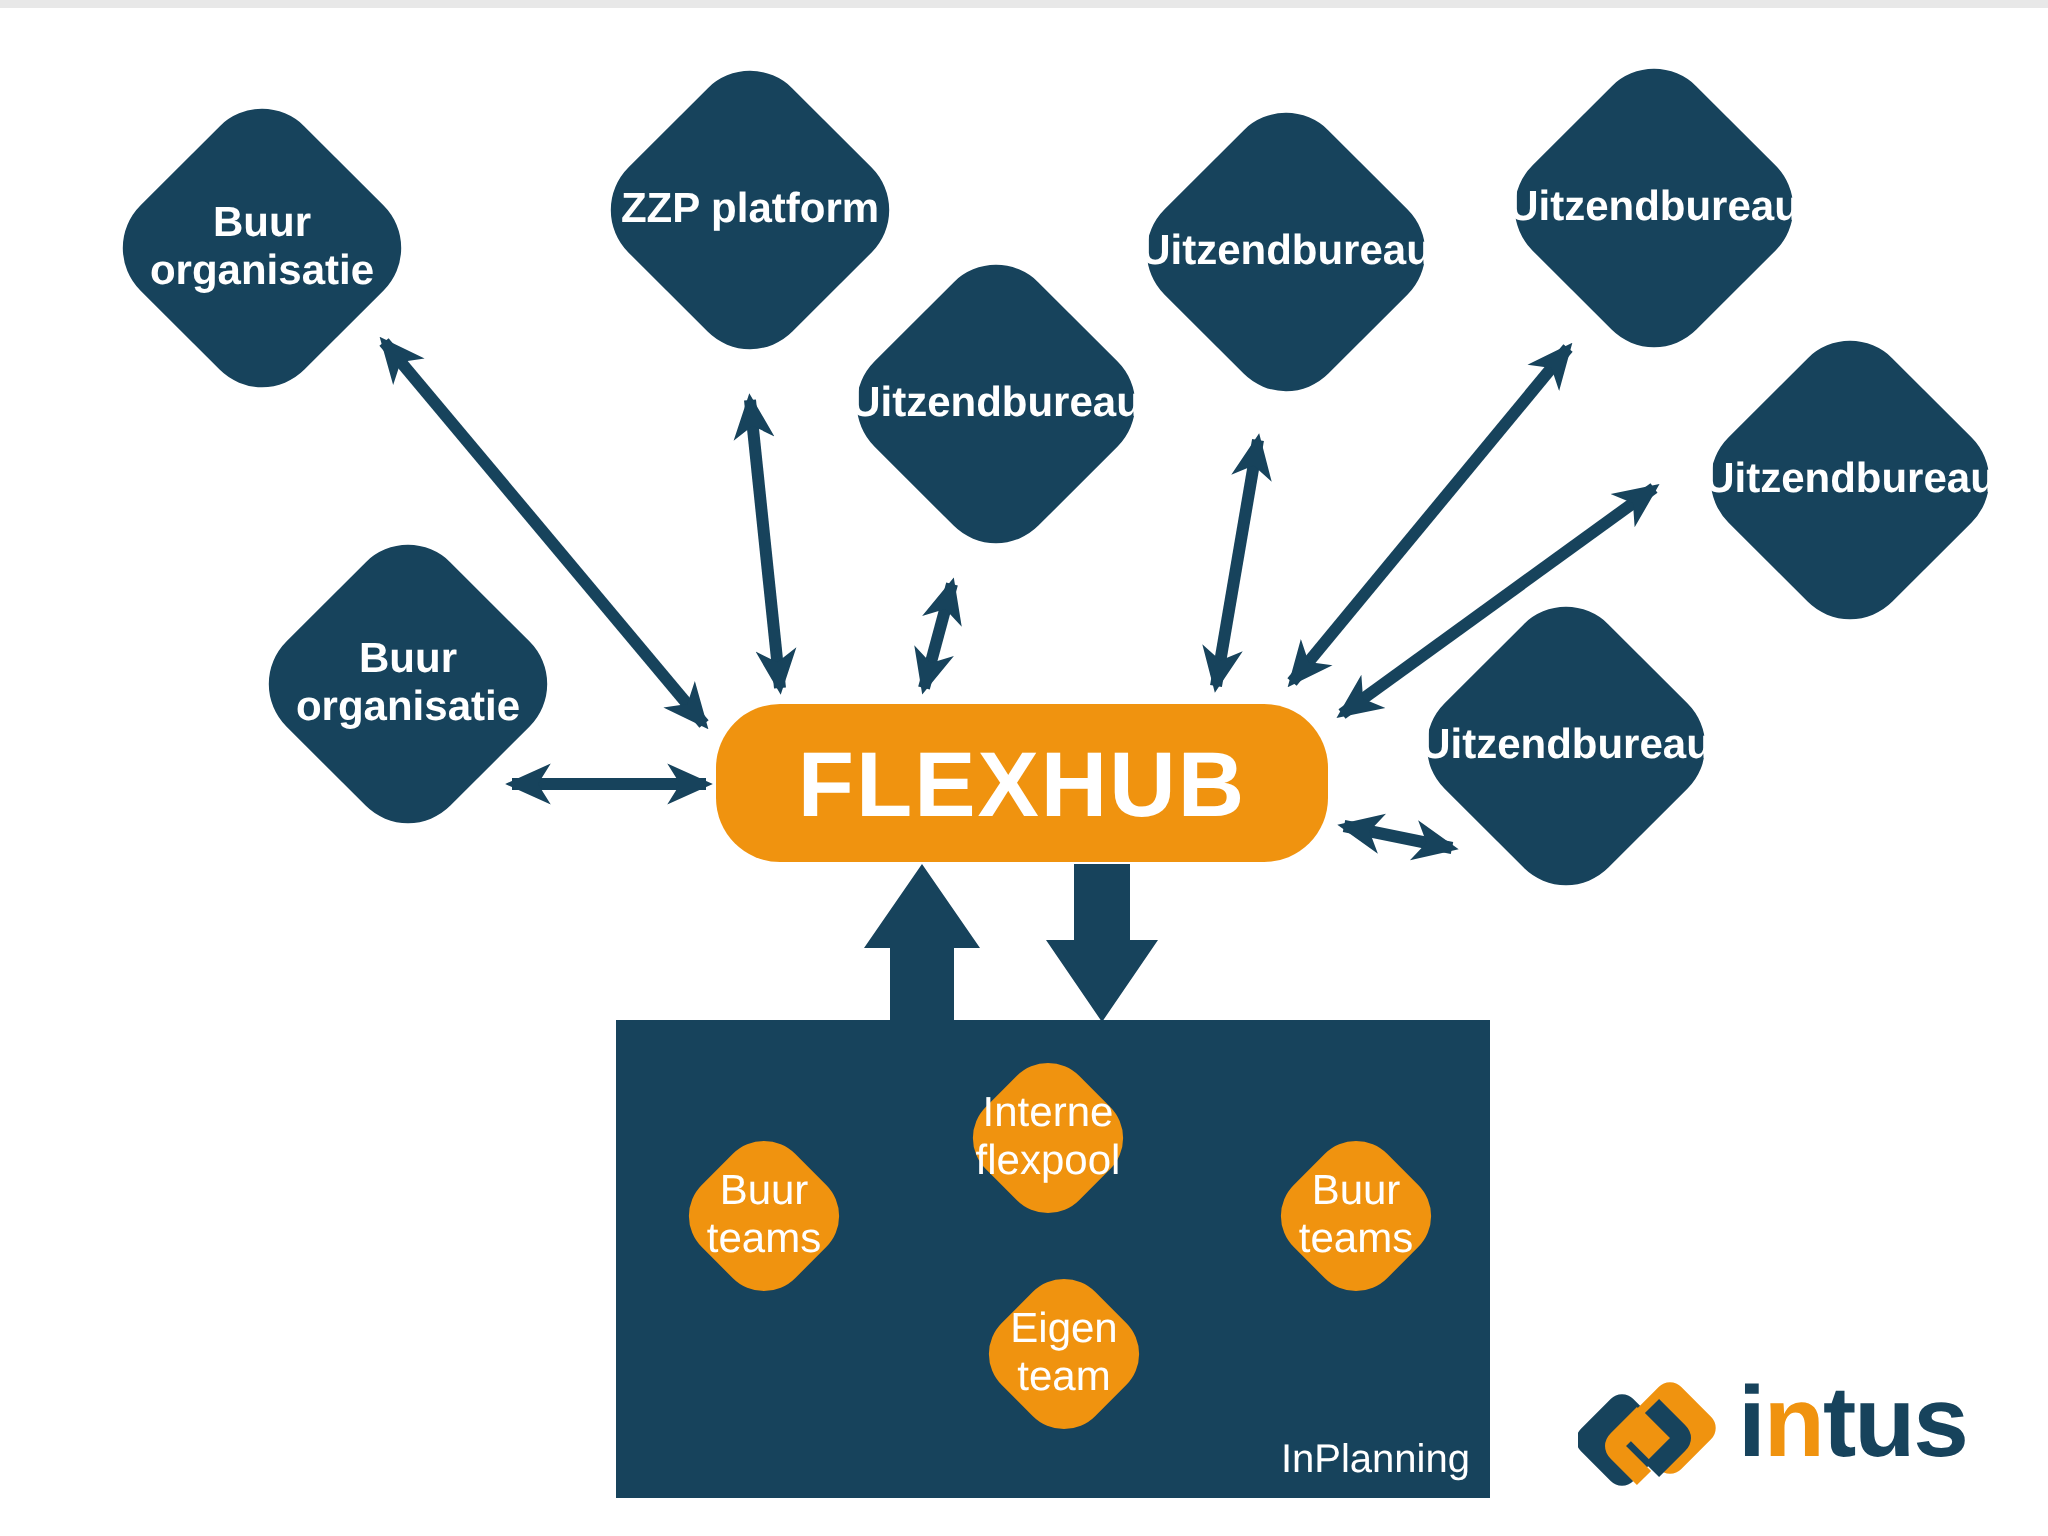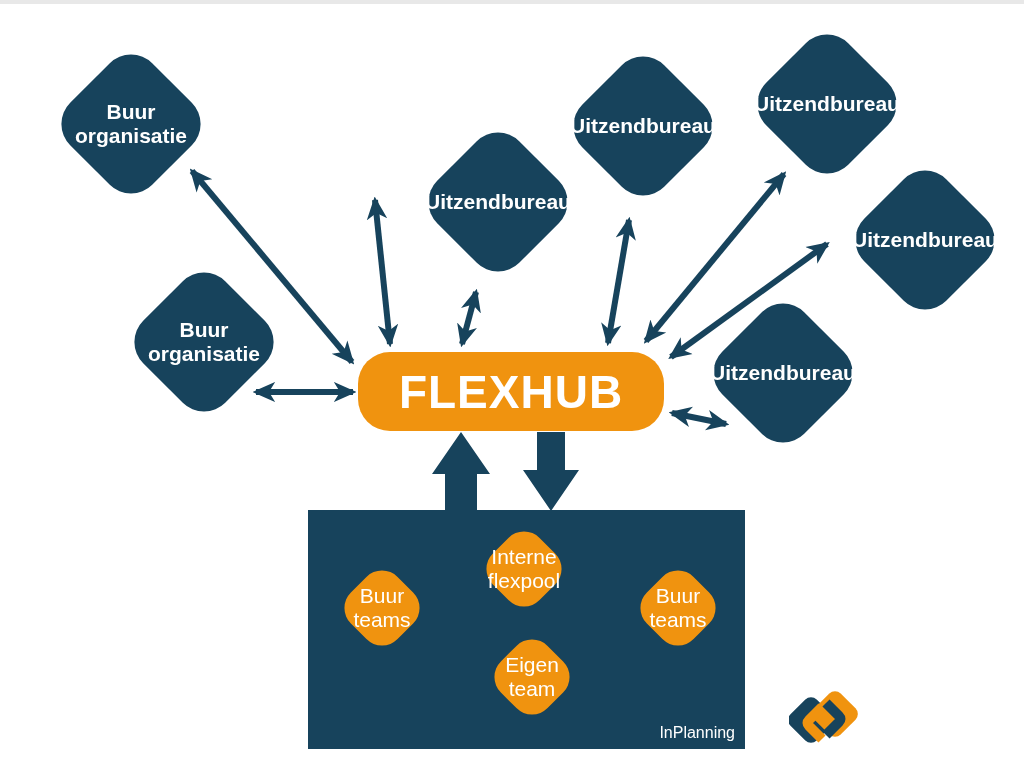--- a/index.html
+++ b/index.html
@@ -53,21 +53,21 @@
     color: var(--label); font-weight: bold; font-size: 46px; letter-spacing: 1px;
   }
   
   .inplanning {
     position: absolute; left: 308px; top: 506px;
     width: 437px; height: 239px;
     background: var(--navy);
   }
   .inplanning-label {
     position: absolute; right: 10px; bottom: 7px;
-    color: var(--label); font-size: 16px; font-weight: normal;
+    color: var(--label); font-size: 20px; font-weight: normal;
   }
   
   .blob { position: absolute; width: 96px; height: 96px; }
   .blob-shape {
     position: absolute; left: 15px; top: 15px;
     width: 66px; height: 66px;
     background: var(--orange);
     border-radius: 22px;
     transform: rotate(45deg);
   }
@@ -106,20 +106,27 @@
   </div>
 
   <div class="node" style="left:122px; top:256px;">
     <div class="node-shape"></div>
     <div class="node-label">
       <span>Buur</span>
       <span>organisatie</span>
     </div>
   </div>
 
+  <div class="node" style="left:293px; top:19px;">
+    <div class="node-shape"></div>
+    <div class="node-label">
+      <span>ZZP platform</span>
+      <span></span>
+    </div>
+  </div>
 
   <div class="node" style="left:416px; top:116px;">
     <div class="node-shape"></div>
     <div class="node-label">
       <span>Uitzendbureau</span>
       <span></span>
     </div>
   </div>
 
   <div class="node" style="left:561px; top:40px;">
@@ -214,15 +221,16 @@
     <span class="inplanning-label">InPlanning</span>
   </div>
 
   <div class="logo">
     <svg class="logo-icon" viewBox="0 0 68 74">
       <rect class="navy-part" x="2.5" y="19.5" width="37" height="37" rx="8" transform="rotate(45 21 38)"></rect>
       <rect class="orange-part" x="26.5" y="13.5" width="37" height="37" rx="8" transform="rotate(45 45 32)"></rect>
       <path class="orange-stroke" d="M 32 25 L 19 38 Q 16 41 19 44 L 32 57"></path>
       <path class="navy-stroke" d="M 36 21 L 49 34 Q 52 37 49 40 L 36 53"></path>
     </svg>
+    <div class="wordmark"><span>i</span><span class="accent">n</span><span>tus</span></div>
   </div>
 
 </div>
 
 </body></html>

